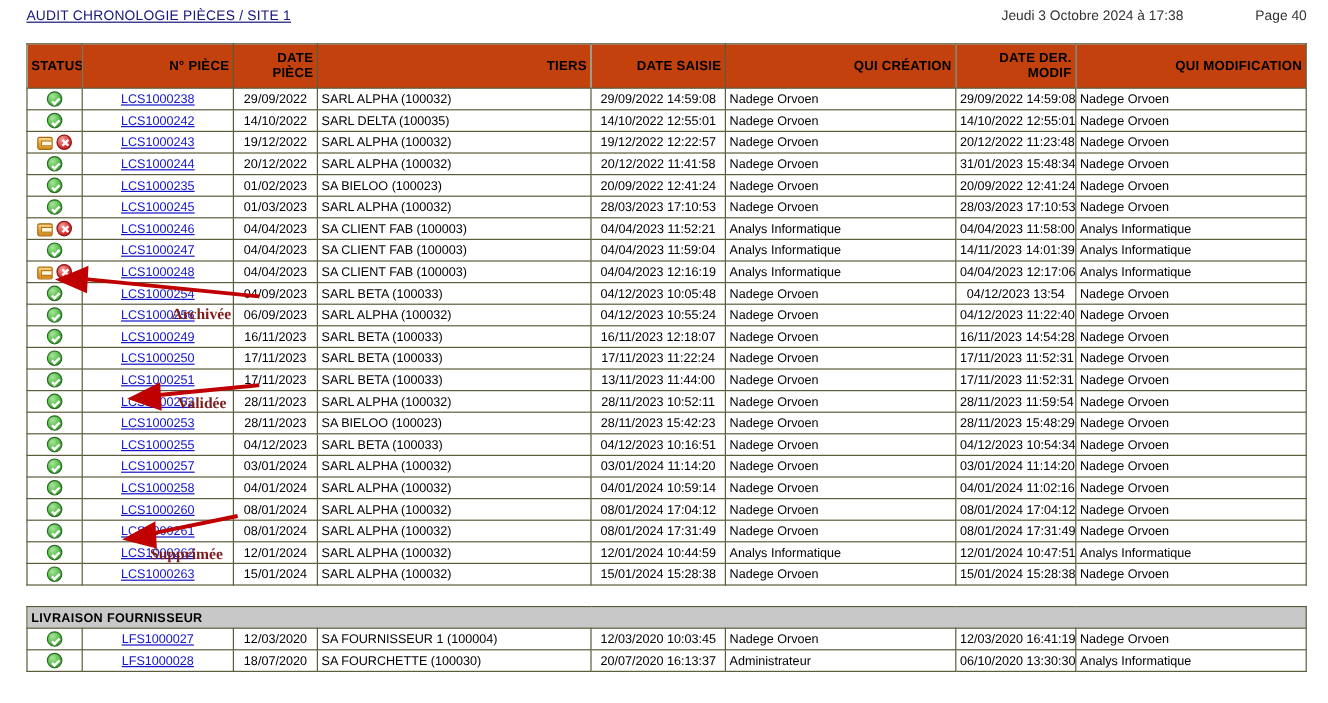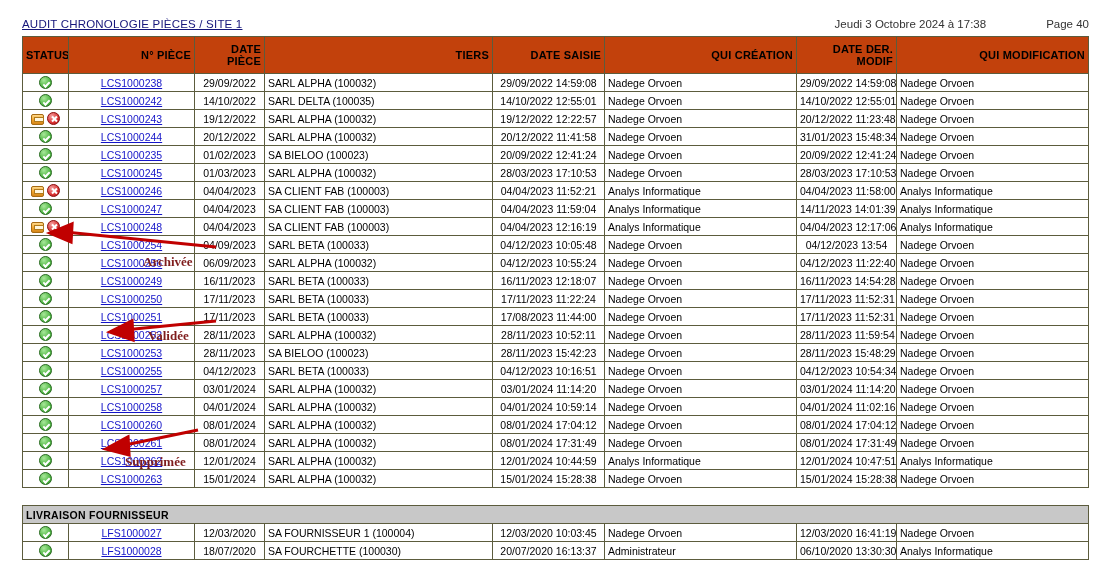--- a/index.html
+++ b/index.html
@@ -16,21 +16,21 @@
     background: #ffffff;
   }
   
   .doc-header {
     position: absolute;
     left: 0; top: 0;
     width: 1107px;
     height: 30px;
     padding: 8px 18px 0 22px;
     display: flex;
-    align-items: flex-end;
+    align-items: flex-start;
     justify-content: space-between;
     font-size: 11.5px;
     color: #15157a;
   }
   .doc-title {
     text-decoration: underline;
     letter-spacing: .2px;
     font-size: 11.5px;
     color: #15157a;
   }
@@ -405,21 +405,21 @@
           </tr>
           <tr>
             <td class="c-status">
               <div class="status-cell">
                 <span class="ico ok"></span>
               </div>
             </td>
             <td class="c-piece"><a class="piece-link" href="#">LCS1000251</a></td>
             <td class="c-datep">17/11/2023</td>
             <td class="c-tiers">SARL BETA (100033)</td>
-            <td class="c-saisie">17/08/2023 11:44:00</td>
+            <td class="c-saisie">13/11/2023 11:44:00</td>
             <td class="c-qcrea">Nadege Orvoen</td>
             <td class="c-dmod">17/11/2023 11:52:31</td>
             <td class="c-qmod">Nadege Orvoen</td>
           </tr>
           <tr>
             <td class="c-status">
               <div class="status-cell">
                 <span class="ico ok"></span>
               </div>
             </td>

